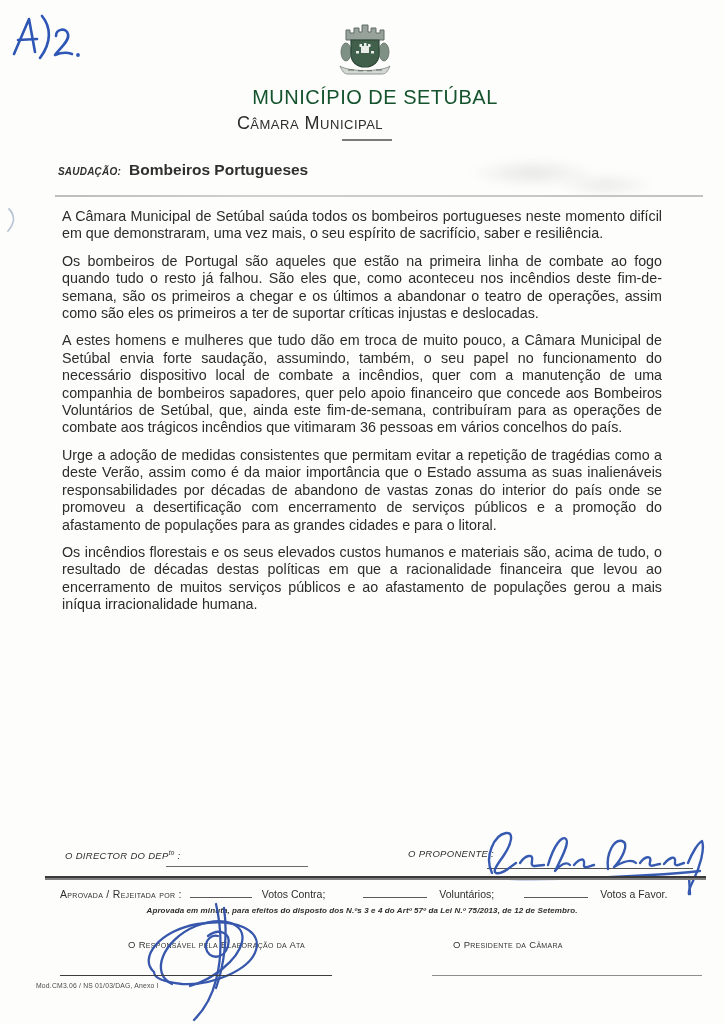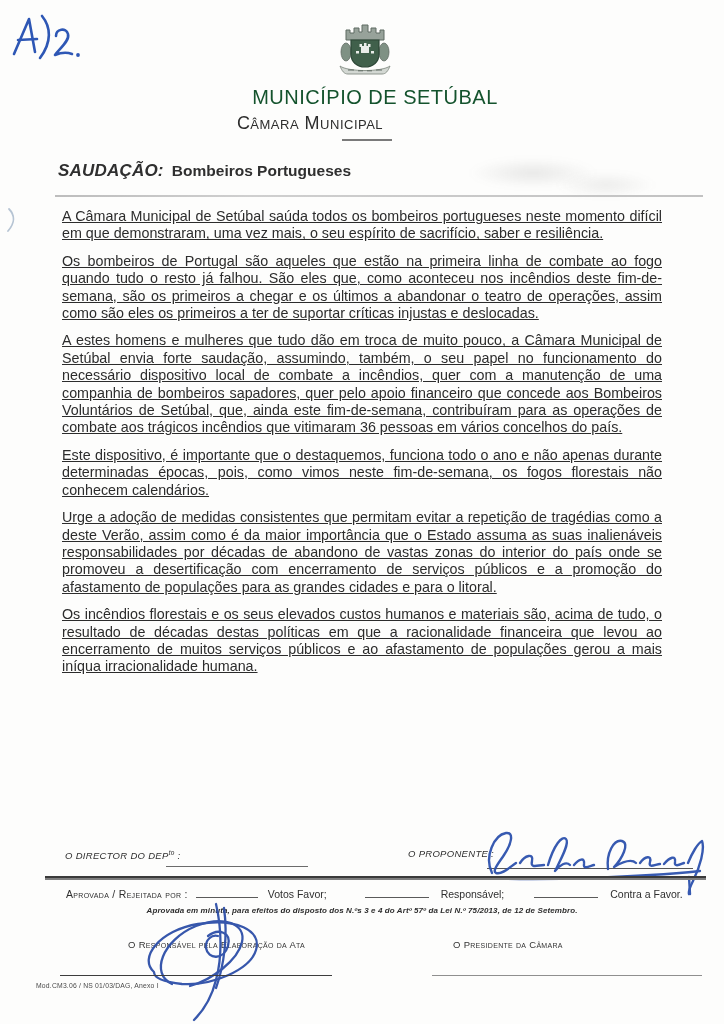--- a/index.html
+++ b/index.html
@@ -17,50 +17,50 @@
   }
   .dept-name{
     position:absolute; left:0; top:113px; width:620px; text-align:center;
     font-size:18px; font-weight:500; font-variant:small-caps; letter-spacing:0.5px; color:#2d2d2d;
   }
   .hdr-rule{
     position:absolute; left:342px; top:139px; width:50px; height:2px; background:#7a7a7a;
   }
   
   .subject{ position:absolute; left:58px; top:161px; font-size:15px; white-space:nowrap; }
-  .subject .lbl{ font-style:italic; font-weight:bold; font-size:17px; letter-spacing:0.2px; }
+  .subject .lbl{ font-style:italic; font-weight:bold; font-size:10px; letter-spacing:0.2px; }
   .subject .ttl{ font-weight:bold; font-size:15.5px; margin-left:4px; }
   .subject-rule{
     position:absolute; left:55px; top:195px; width:648px; height:2px;
     background:linear-gradient(to right,#bdbdbd,#cfcfcf 30%,#c2c2c2);
   }
   .smudge{ position:absolute; border-radius:50%; filter:blur(3px); }
   .smudge.s1{ left:468px; top:158px; width:130px; height:30px;
     background:radial-gradient(ellipse, rgba(90,90,90,0.13), rgba(0,0,0,0) 70%); }
   .smudge.s2{ left:556px; top:172px; width:100px; height:26px;
     background:radial-gradient(ellipse, rgba(90,90,90,0.10), rgba(0,0,0,0) 70%); }
   
   .body-text{
     position:absolute; left:62px; top:208px; width:600px;
     font-size:14.3px; line-height:17.4px; text-align:justify; color:#2c2c2c;
   }
-  .body-text p{ margin:0 0 10px 0;text-decoration:underline; }
+  .body-text p{ margin:0 0 10px 0; }
   
   .lab-italic{ font-style:italic; font-size:9.5px; letter-spacing:0.3px; color:#2e2e2e; white-space:nowrap; }
   .director-label{ position:absolute; left:65px; top:849px; }
   .director-line{ position:absolute; left:166px; top:866px; width:142px; border-bottom:1.6px solid #6b6b6b; }
   .proponent-label{ position:absolute; left:408px; top:848px; }
   .proponent-line{ position:absolute; left:487px; top:868px; width:206px; border-bottom:1.6px solid #555; }
   .sig-proponent{ position:absolute; left:462px; top:815px; width:256px; height:82px; }
   .thick-rule{
     position:absolute; left:45px; top:876px; width:661px; height:4px;
     background:linear-gradient(to bottom,#3a3a3a 0 60%, #7e7e7e 60% 100%);
   }
   .decision-row{
-    position:absolute; left:66px; top:888px; width:642px;
+    position:absolute; left:60px; top:888px; width:642px;
     display:flex; align-items:baseline; font-size:10.5px; white-space:nowrap;
   }
   .decision-row .caps{ font-variant:small-caps; letter-spacing:0.3px; }
   .blank{ display:inline-block; border-bottom:1.2px solid #5a5a5a; height:10px; }
   .b1{ width:62px; margin-left:8px; margin-right:10px; }
   .b2{ width:64px; margin-left:38px; margin-right:12px; }
   .b3{ width:64px; margin-left:30px; margin-right:12px; }
   .minute-note{
     position:absolute; left:0; top:906px; width:724px; text-align:center;
     font-size:8px; font-weight:bold; font-style:italic; color:#2d2d2d; letter-spacing:0.1px;
@@ -135,21 +135,20 @@
     <span class="ttl">Bombeiros Portugueses</span>
   </div>
   <div class="smudge s1"></div>
   <div class="smudge s2"></div>
   <div class="subject-rule"></div>
 
   <div class="body-text">
     <p>A Câmara Municipal de Setúbal saúda todos os bombeiros portugueses neste momento difícil em que demonstraram, uma vez mais, o seu espírito de sacrifício, saber e resiliência.</p>
     <p>Os bombeiros de Portugal são aqueles que estão na primeira linha de combate ao fogo quando tudo o resto já falhou. São eles que, como aconteceu nos incêndios deste fim-de-semana, são os primeiros a chegar e os últimos a abandonar o teatro de operações, assim como são eles os primeiros a ter de suportar críticas injustas e deslocadas.</p>
     <p>A estes homens e mulheres que tudo dão em troca de muito pouco, a Câmara Municipal de Setúbal envia forte saudação, assumindo, também, o seu papel no funcionamento do necessário dispositivo local de combate a incêndios, quer com a manutenção de uma companhia de bombeiros sapadores, quer pelo apoio financeiro que concede aos Bombeiros Voluntários de Setúbal, que, ainda este fim-de-semana, contribuíram para as operações de combate aos trágicos incêndios que vitimaram 36 pessoas em vários concelhos do país.</p>
-    <p>Este dispositivo, é importante que o destaquemos, funciona todo o ano e não apenas durante determinadas épocas, pois, como vimos neste fim-de-semana, os fogos florestais não conhecem calendários.</p>
     <p>Urge a adoção de medidas consistentes que permitam evitar a repetição de tragédias como a deste Verão, assim como é da maior importância que o Estado assuma as suas inalienáveis responsabilidades por décadas de abandono de vastas zonas do interior do país onde se promoveu a desertificação com encerramento de serviços públicos e a promoção do afastamento de populações para as grandes cidades e para o litoral.</p>
     <p>Os incêndios florestais e os seus elevados custos humanos e materiais são, acima de tudo, o resultado de décadas destas políticas em que a racionalidade financeira que levou ao encerramento de muitos serviços públicos e ao afastamento de populações gerou a mais iníqua irracionalidade humana.</p>
   </div>
 
   <div class="director-label lab-italic"><span>O DIRECTOR DO DEP</span><sup style="font-size:6.5px">to</sup><span> :</span></div>
   <div class="director-line"></div>
 
   <div class="proponent-label lab-italic">O PROPONENTE :</div>
   <div class="proponent-line"></div>
 
@@ -166,25 +165,25 @@
       <path d="M 227 62 L 228 79"></path>
       <path d="M 26 63 C 80 66, 180 62, 238 56"></path>
     </g>
   </svg>
 
   <div class="thick-rule"></div>
 
   <div class="decision-row">
     <span class="caps">Aprovada / Rejeitada por :</span>
     <span class="blank b1"></span>
-    <span>Votos Favor;</span>
+    <span>Votos Contra;</span>
     <span class="blank b2"></span>
-    <span>Responsável;</span>
+    <span>Voluntários;</span>
     <span class="blank b3"></span>
-    <span>Contra a Favor.</span>
+    <span>Votos a Favor.</span>
   </div>
 
   <div class="minute-note">Aprovada em minuta, para efeitos do disposto dos N.ºs 3 e 4 do Artº 57º  da Lei N.º 75/2013, de 12 de Setembro.</div>
 
   <div class="names-row-left">O Responsável pela Elaboração da Ata</div>
   <div class="names-row-right">O Presidente da Câmara</div>
 
   <svg class="sig-scribble" viewBox="0 0 196 126">
     <g fill="none" stroke="#2d4fa8" stroke-width="2.3" stroke-linecap="round" stroke-linejoin="round" opacity="0.95">
       <path d="M 34 76 C 18 62, 40 34, 78 28 C 116 22, 142 34, 136 54 C 130 74, 92 90, 62 88 C 44 86, 34 82, 34 76 Z"></path>

